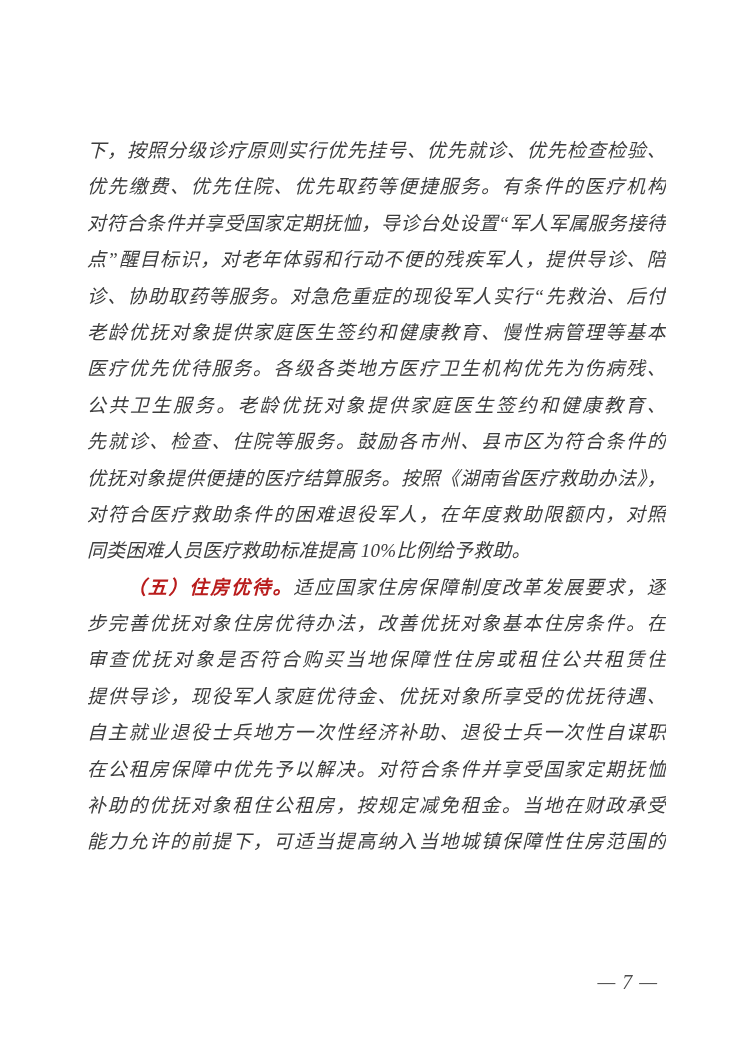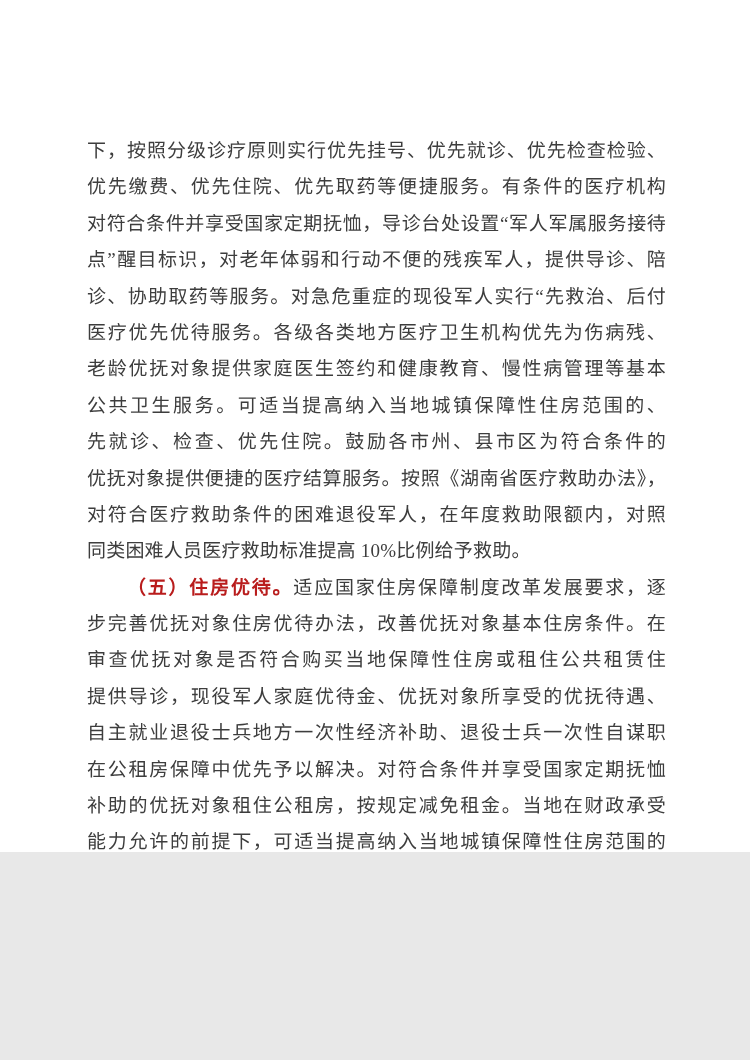--- a/index.html
+++ b/index.html
@@ -3,25 +3,26 @@
 <meta charset="utf-8">
 <style>
   html, body {
     margin: 0;
     padding: 0;
     background: #e8e8e8;
   }
   .page {
     position: relative;
     width: 750px;
-    height: 852px;
+    height: 1060px;
     background: #ffffff;
     overflow: hidden;
     font-family: "Liberation Serif", "DejaVu Serif", serif;
     color: #3d3d3d;
+    font-style: italic;
   }
   .text-block {
     position: absolute;
     left: 87px;
     top: 133px;
     width: 579px;
   }
   .line {
     font-size: 19px;
     line-height: 36.4px;
@@ -55,24 +56,24 @@
 </head>
 <body>
 
 <div class="page">
   <div class="text-block" id="text-block">
       <div class="line"><span>下，按照分级诊疗原则实行优先挂号、优先就诊、优先检查检验、</span></div>
       <div class="line"><span>优先缴费、优先住院、优先取药等便捷服务。有条件的医疗机构</span></div>
       <div class="line"><span>对符合条件并享受国家定期抚恤，导诊台处设置“军人军属服务接待</span></div>
       <div class="line"><span>点”醒目标识，对老年体弱和行动不便的残疾军人，提供导诊、陪</span></div>
       <div class="line"><span>诊、协助取药等服务。对急危重症的现役军人实行“先救治、后付</span></div>
+      <div class="line"><span>老龄优抚对象提供家庭医生签约和健康教育、慢性病管理等基本</span></div>
       <div class="line"><span>医疗优先优待服务。各级各类地方医疗卫生机构优先为伤病残、</span></div>
-      <div class="line"><span>老龄优抚对象提供家庭医生签约和健康教育、慢性病管理等基本</span></div>
-      <div class="line"><span>公共卫生服务。可适当提高纳入当地城镇保障性住房范围的、</span></div>
-      <div class="line"><span>先就诊、检查、优先住院。鼓励各市州、县市区为符合条件的</span></div>
+      <div class="line"><span>公共卫生服务。老龄优抚对象提供家庭医生签约和健康教育、</span></div>
+      <div class="line"><span>先就诊、检查、住院等服务。鼓励各市州、县市区为符合条件的</span></div>
       <div class="line"><span>优抚对象提供便捷的医疗结算服务。按照《湖南省医疗救助办法》，</span></div>
       <div class="line"><span>对符合医疗救助条件的困难退役军人，在年度救助限额内，对照</span></div>
       <div class="line para-end"><span>同类困难人员医疗救助标准提高 10%比例给予救助。</span></div>
       <div class="line indent"><b>（五）住房优待。</b><span>适应国家住房保障制度改革发展要求，逐</span></div>
       <div class="line"><span>步完善优抚对象住房优待办法，改善优抚对象基本住房条件。在</span></div>
       <div class="line"><span>审查优抚对象是否符合购买当地保障性住房或租住公共租赁住</span></div>
       <div class="line"><span>提供导诊，现役军人家庭优待金、优抚对象所享受的优抚待遇、</span></div>
       <div class="line"><span>自主就业退役士兵地方一次性经济补助、退役士兵一次性自谋职</span></div>
       <div class="line"><span>在公租房保障中优先予以解决。对符合条件并享受国家定期抚恤</span></div>
       <div class="line"><span>补助的优抚对象租住公租房，按规定减免租金。当地在财政承受</span></div>

